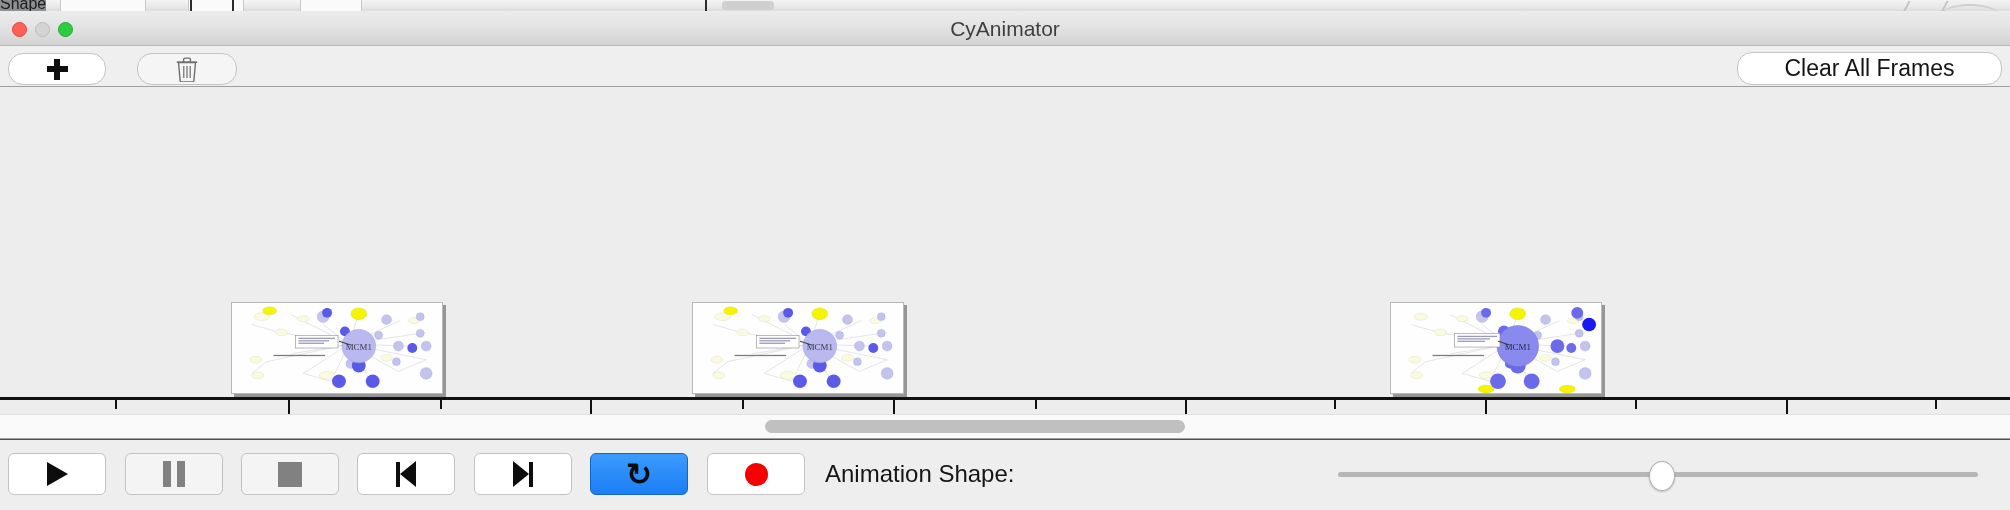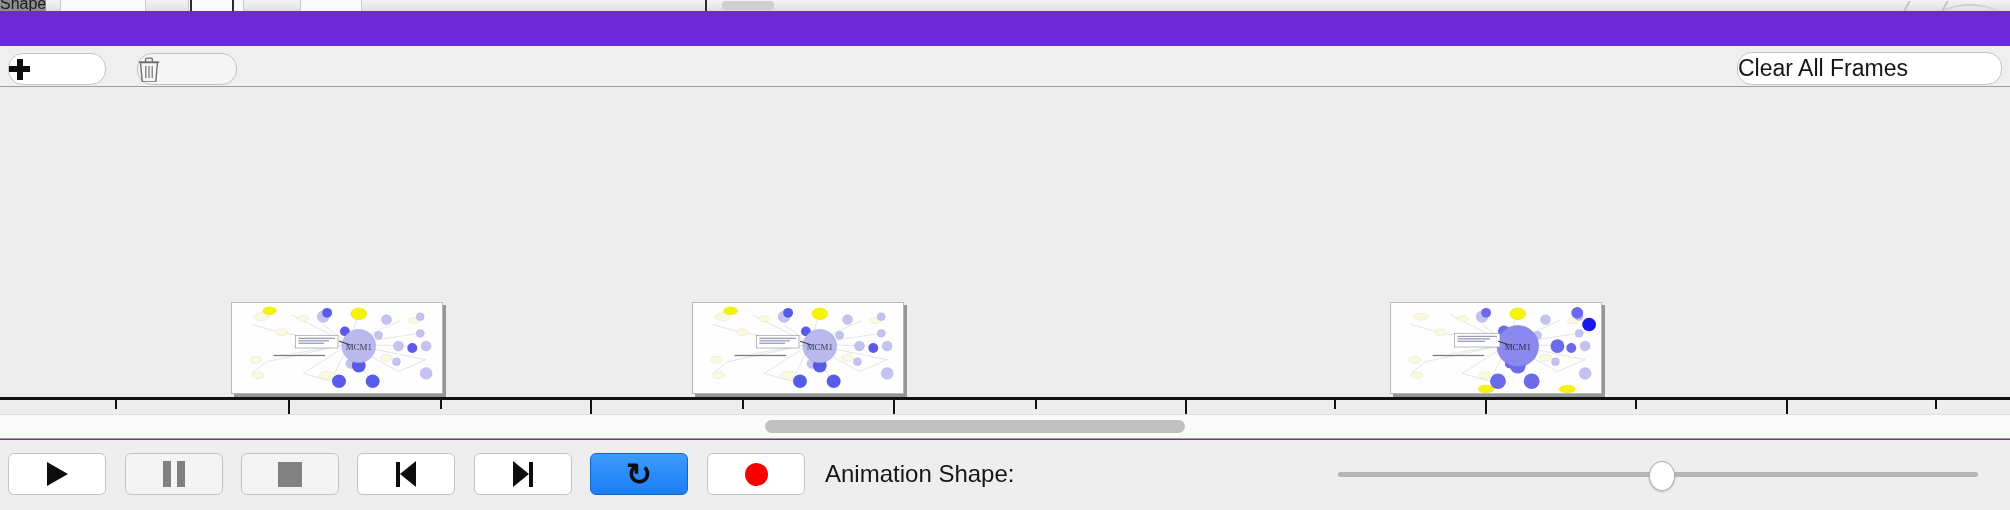--- a/index.html
+++ b/index.html
@@ -116,20 +116,21 @@
     border-bottom: 1px solid #9f9f9f;
     box-sizing: border-box;
   }
   .tbtn {
     position: absolute;
     box-sizing: border-box;
     border: 1px solid #c3c3c3;
     border-radius: 15px;
     display: flex;
     align-items: center;
+    justify-content: center;
     font-size: 22px;
     color: #1a1a1a;
     cursor: pointer;
     font-family: "Liberation Sans", sans-serif;
   }
   .tbtn.white { background: #ffffff; }
   .tbtn.gray  { background: #f5f5f5; }
 
   #add-frame-button { left: 8px;  top: 7px; width: 98px; height: 32px; }
   #delete-frame-button { left: 137px; top: 7px; width: 100px; height: 32px; }
@@ -312,20 +313,28 @@
     <div class="bg-tick" style="left:232px;"></div>
     <div class="bg-panel" style="left:300px; width:62px;"></div>
     <div class="bg-text">Shape</div>
     <div class="bg-tick" style="left:705px;"></div>
     <div class="bg-sbthumb" style="left:722px; width:52px;"></div>
     <div class="bg-diag" style="left:1906px;"></div>
     <div class="bg-diag" style="left:1944px;"></div>
     <div class="bg-curve" style="left:1940px;"></div>
   </div>
 
+  <div class="titlebar">
+    <div class="window-title">CyAnimator</div>
+    <div class="traffic">
+      <div class="light red"></div>
+      <div class="light yellow"></div>
+      <div class="light green"></div>
+    </div>
+  </div>
 
   <div class="toolbar">
 
     <div class="tbtn white" id="add-frame-button">
       <span class="plus-icon"></span>
     </div>
 
     <div class="tbtn gray" id="delete-frame-button">
       <svg width="22" height="25" viewBox="0 0 22 25">
         <path d="M2.5 5.5 h17 l-1.6 18 a1.6 1.6 0 0 1 -1.6 1.5 h-10.6 a1.6 1.6 0 0 1 -1.6 -1.5 z" fill="none" stroke="#6e6e6e" stroke-width="1.4"></path>

